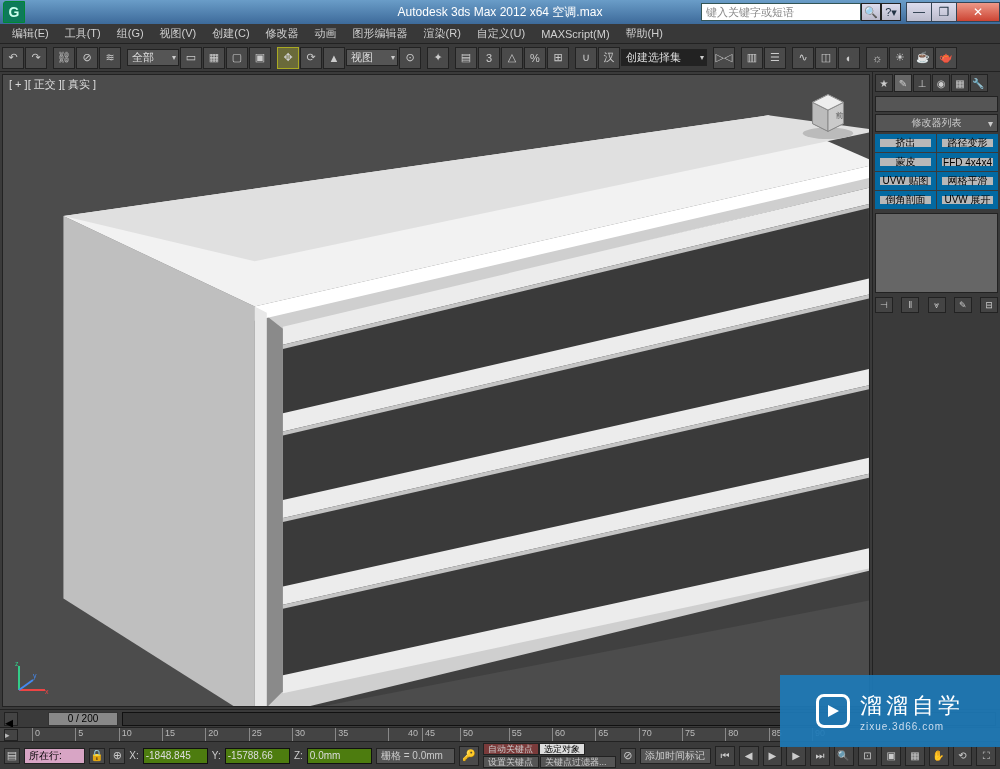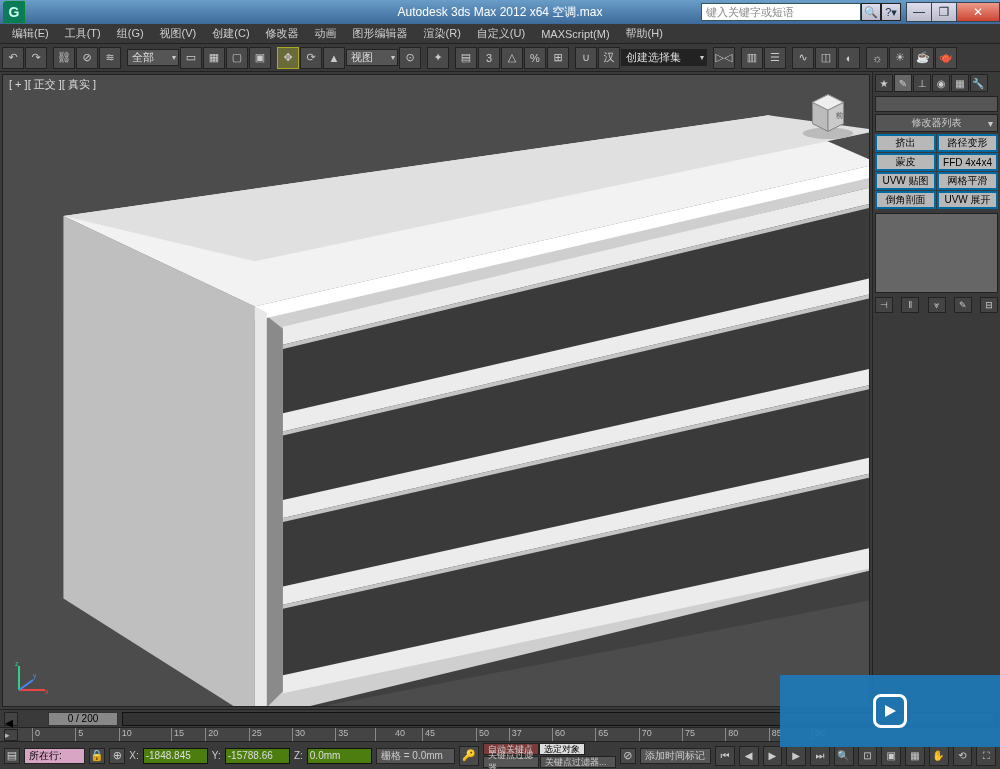--- a/index.html
+++ b/index.html
@@ -38,21 +38,21 @@
 
 
 .rightpanel { width:128px; background:#3a3a3a; border-left:1px solid #222; padding:2px; color:#ccc; font-size:10px; display:flex; flex-direction:column; gap:2px; }
 .rp-tabs { display:flex; gap:1px; height:20px; }
 .rp-tab { width:18px; height:18px; background:#444; border:1px solid #222; display:flex;align-items:center;justify-content:center; }
 .rp-tab.active { background:#666; }
 .rp-name { height:16px; background:#555; border:1px solid #222; }
 .rp-drop { height:18px; background:#555; border:1px solid #222; display:flex;align-items:center;justify-content:center; position:relative; }
 .rp-drop::after { content:"▾"; position:absolute; right:4px; }
 .rp-btns { display:grid; grid-template-columns:1fr 1fr; gap:1px; }
-.rp-btn { height:18px; background:#b8b8b8; color:#000; border:2px solid #0369a1; display:flex;align-items:center;justify-content:center; font-size:10px; }
+.rp-btn { height:18px; background:#b8b8b8; color:#000; border:5px solid #0369a1; display:flex;align-items:center;justify-content:center; font-size:10px; }
 .rp-stack { height:80px; background:#666; border:1px solid #222; margin-top:2px; }
 .rp-tools { display:flex; gap:2px; height:18px; margin-top:2px; justify-content:space-between; }
 .rp-tool { width:18px; height:16px; background:#444; border:1px solid #222; display:flex;align-items:center;justify-content:center; font-size:9px; color:#ccc;}
 
 
 .bottom { position:absolute; left:0; right:0; bottom:0; background:#3a3a3a; }
 .timeslider-row { height:18px; display:flex; align-items:center; background:#3a3a3a; border-top:1px solid #222;}
 .timeslider-row .frame-btn { width:70px; height:14px; background:#888; border:1px solid #333; color:#000; font-size:10px; display:flex;align-items:center;justify-content:center; margin-left:30px;}
 .time-track { flex:1; height:14px; background:#333; border:1px solid #111; margin:0 4px; }
 .ruler-row { height:14px; background:#444; display:flex; align-items:center; font-size:9px; color:#bbb; position:relative; border-top:1px solid #222;}
@@ -247,29 +247,29 @@
     <div style="width:14px;height:14px;background:#444;border:1px solid #222;margin-left:4px">◂</div>
     <div class="frame-btn">0 / 200</div>
     <div class="time-track"></div>
   </div>
 
   <div class="ruler-row">
     <div style="width:14px;height:12px;background:#444;border:1px solid #222;margin-left:4px">▸</div>
   <div class="ruler-tick" style="left: 32px;">0</div>
       <div class="ruler-tick" style="left: 75.3333px;">5</div>
       <div class="ruler-tick" style="left: 118.667px;">10</div>
-      <div class="ruler-tick" style="left: 171px;">15</div>
+      <div class="ruler-tick" style="left: 162px;">15</div>
       <div class="ruler-tick" style="left: 205.333px;">20</div>
       <div class="ruler-tick" style="left: 248.667px;">25</div>
       <div class="ruler-tick" style="left: 292px;">30</div>
       <div class="ruler-tick" style="left: 335.333px;">35</div>
-      <div class="ruler-tick" style="left: 375px; padding-left: 19px;">40</div>
+      <div class="ruler-tick" style="left: 388px; padding-left: 19px;">40</div>
       <div class="ruler-tick" style="left: 422px;">45</div>
-      <div class="ruler-tick" style="left: 476px;">50</div>
-      <div class="ruler-tick" style="left: 508.667px;">37</div>
+      <div class="ruler-tick" style="left: 460px;">50</div>
+      <div class="ruler-tick" style="left: 508.667px;">55</div>
       <div class="ruler-tick" style="left: 552px;">60</div>
       <div class="ruler-tick" style="left: 595.333px;">65</div>
       <div class="ruler-tick" style="left: 638.667px;">70</div>
       <div class="ruler-tick" style="left: 682px;">75</div>
       <div class="ruler-tick" style="left: 725.333px;">80</div>
       <div class="ruler-tick" style="left: 768.667px;">85</div>
       <div class="ruler-tick" style="left: 812px;">90</div>
     </div>
 
   <div class="status-row">
@@ -284,21 +284,21 @@
     <span class="coord-label">Z:</span>
     <div class="coord-input">0.0mm</div>
     <div class="status-cell" style="width:80px">栅格 = 0.0mm</div>
     <div class="tbtn" style="width:20px;height:20px">🔑</div>
     <div style="display:flex;flex-direction:column;gap:1px">
       <div style="display:flex;gap:0">
         <div class="status-cell" style="background:#7a3a3a;width:56px;height:12px;font-size:9px">自动关键点</div>
         <div class="status-cell" style="background:#ddd;color:#000;width:46px;height:12px;font-size:9px">选定对象</div>
       </div>
       <div style="display:flex;gap:1px">
-        <div class="status-cell" style="width:56px;height:12px;font-size:9px">关键点过滤器</div>
+        <div class="status-cell" style="width:56px;height:12px;font-size:9px">设置关键点</div>
         <div class="status-cell" style="width:76px;height:12px;font-size:9px">关键点过滤器...</div>
       </div>
     </div>
     <div class="tbtn" style="width:16px;height:16px">⊘</div>
     <div class="status-cell" style="width:72px;font-size:10px">添加时间标记</div>
 
     <div class="play-btn">⏮</div>
     <div class="play-btn">◀</div>
     <div class="play-btn">▶</div>
     <div class="play-btn">▶</div>
@@ -313,13 +313,17 @@
     <div class="play-btn">⛶</div>
   </div>
 </div>
 
 <div class="watermark">
   <div class="play">
     <svg width="16" height="16" viewBox="0 0 16 16">
         <polygon points="3,2 14,8 3,14" fill="#fff"></polygon>
       </svg>
   </div>
+  <div class="txt">
+    <div class="big">溜溜自学</div>
+    <div class="url">zixue.3d66.com</div>
+  </div>
 </div>
 
 </body></html>

